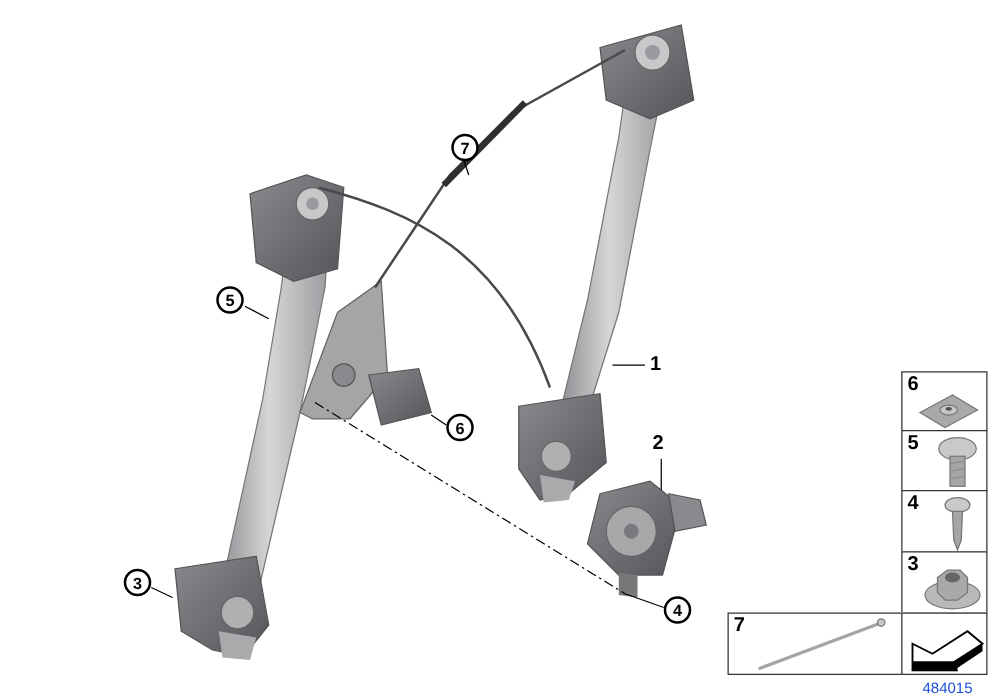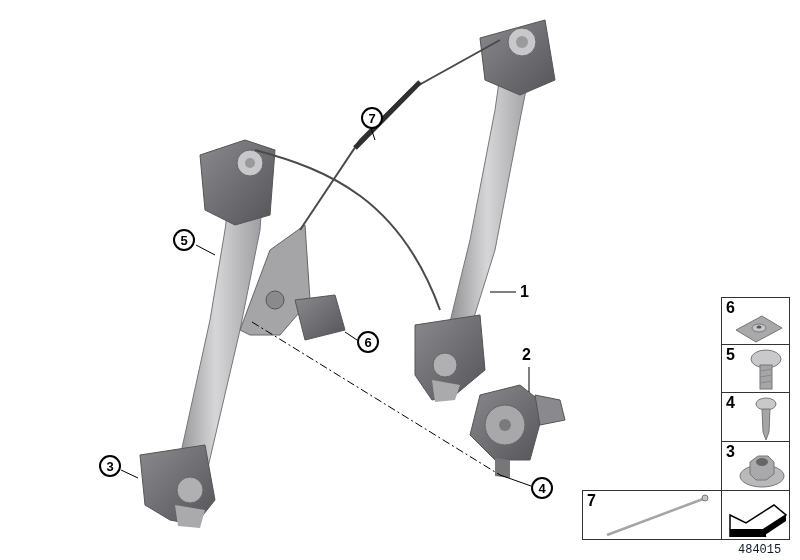--- a/index.html
+++ b/index.html
@@ -3,21 +3,21 @@
 <meta charset="utf-8">
 <style>
   html, body { margin:0; padding:0; background:#ffffff; }
   body { width:800px; height:560px; position:relative; overflow:hidden; font-family:"Liberation Sans", sans-serif; }
   #diagram { position:absolute; left:0; top:0; width:800px; height:560px; }
   .callout-circle { position:absolute; width:22px; height:22px; border:2px solid #000; border-radius:50%; box-sizing:border-box; background:#fff; display:flex; align-items:center; justify-content:center; font-weight:bold; font-size:13px; color:#000; }
   .callout-plain { position:absolute; font-weight:bold; font-size:16px; color:#000; }
   .parts-box { position:absolute; border:1px solid #333; box-sizing:border-box; background:#fff; }
   .parts-label { position:absolute; left:4px; top:1px; font-weight:bold; font-size:16px; color:#000; }
   .part-glyph { position:absolute; }
-  .doc-number { position:absolute; left:738px; top:543px; font-size:12px; color:#0f172a;font-family:Liberation Mono, monospace; }
+  .doc-number { position:absolute; left:738px; top:543px; font-size:12px; color:#1d4ed8; }
 </style>
 </head>
 <body>
 
 <div id="diagram">
   <svg width="800" height="560" viewBox="0 0 800 560" xmlns="http://www.w3.org/2000/svg" style="position:absolute;left:0;top:0">
     <defs>
       <linearGradient id="metal" x1="0" x2="1" y1="0" y2="0">
         <stop offset="0" stop-color="#8e8e92"></stop>
         <stop offset="0.45" stop-color="#d6d6d8"></stop>

